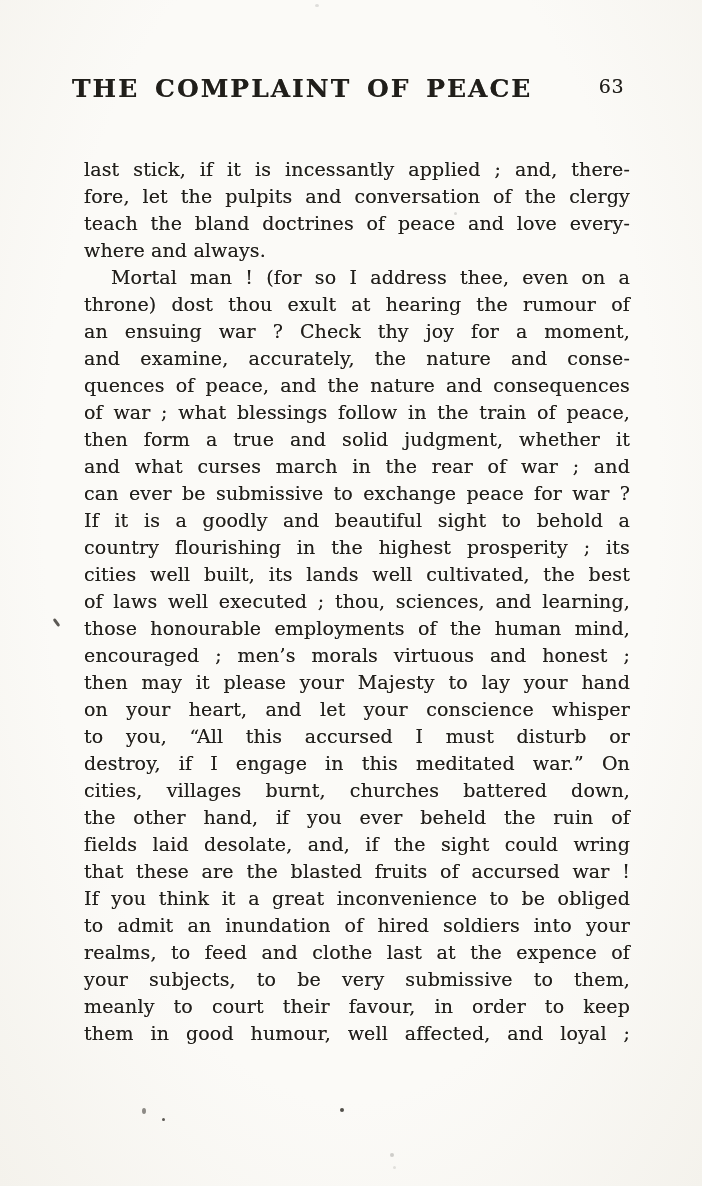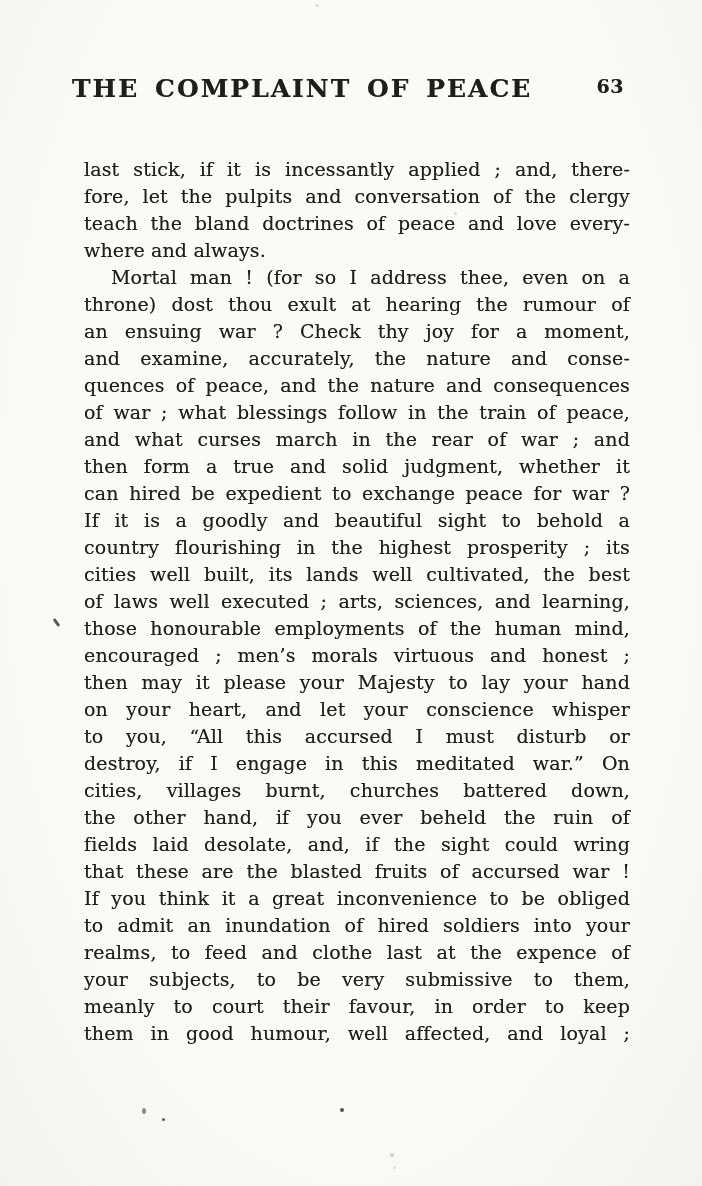--- a/index.html
+++ b/index.html
@@ -26,21 +26,21 @@
     font-weight: 700;
     font-size: 25px;
     letter-spacing: 2px;
     word-spacing: 5px;
     white-space: nowrap;
     text-shadow: 0 0 0.6px rgba(25,22,18,0.6);
   }
   .folio {
     position: absolute;
     right: 6px; top: 1px;
-    font-weight: 700;
+    font-weight: 400;
     font-size: 19px;
     letter-spacing: 0.5px;
     text-shadow: 0 0 0.6px rgba(25,22,18,0.6);
   }
   .text-block {
     position: absolute;
     left: 84px; top: 114px;
     width: 546px;
     margin-top: 42px;
   }
@@ -93,27 +93,27 @@
         <div class="line">teach the bland doctrines of peace and love every-</div>
         <div class="line para-end">where and always.</div>
       </div>
       <div class="paragraph">
         <div class="line indent">Mortal man ! (for so I address thee, even on a</div>
         <div class="line">throne) dost thou exult at hearing the rumour of</div>
         <div class="line">an ensuing war ? Check thy joy for a moment,</div>
         <div class="line">and examine, accurately, the nature and conse-</div>
         <div class="line">quences of peace, and the nature and consequences</div>
         <div class="line">of war ; what blessings follow in the train of peace,</div>
+        <div class="line">then form a true and solid judgment, whether it</div>
         <div class="line">and what curses march in the rear of war ; and</div>
-        <div class="line">then form a true and solid judgment, whether it</div>
-        <div class="line">can hired be expedient to exchange peace for war ?</div>
+        <div class="line">can ever be submissive to exchange peace for war ?</div>
         <div class="line">If it is a goodly and beautiful sight to behold a</div>
         <div class="line">country flourishing in the highest prosperity ; its</div>
         <div class="line">cities well built, its lands well cultivated, the best</div>
-        <div class="line">of laws well executed ; arts, sciences, and learning,</div>
+        <div class="line">of laws well executed ; thou, sciences, and learning,</div>
         <div class="line">those honourable employments of the human mind,</div>
         <div class="line">encouraged ; men’s morals virtuous and honest ;</div>
         <div class="line">then may it please your Majesty to lay your hand</div>
         <div class="line">on your heart, and let your conscience whisper</div>
         <div class="line">to you, “All this accursed I must disturb or</div>
         <div class="line">destroy, if I engage in this meditated war.” On</div>
         <div class="line">cities, villages burnt, churches battered down,</div>
         <div class="line">the other hand, if you ever beheld the ruin of</div>
         <div class="line">fields laid desolate, and, if the sight could wring</div>
         <div class="line">that these are the blasted fruits of accursed war !</div>

